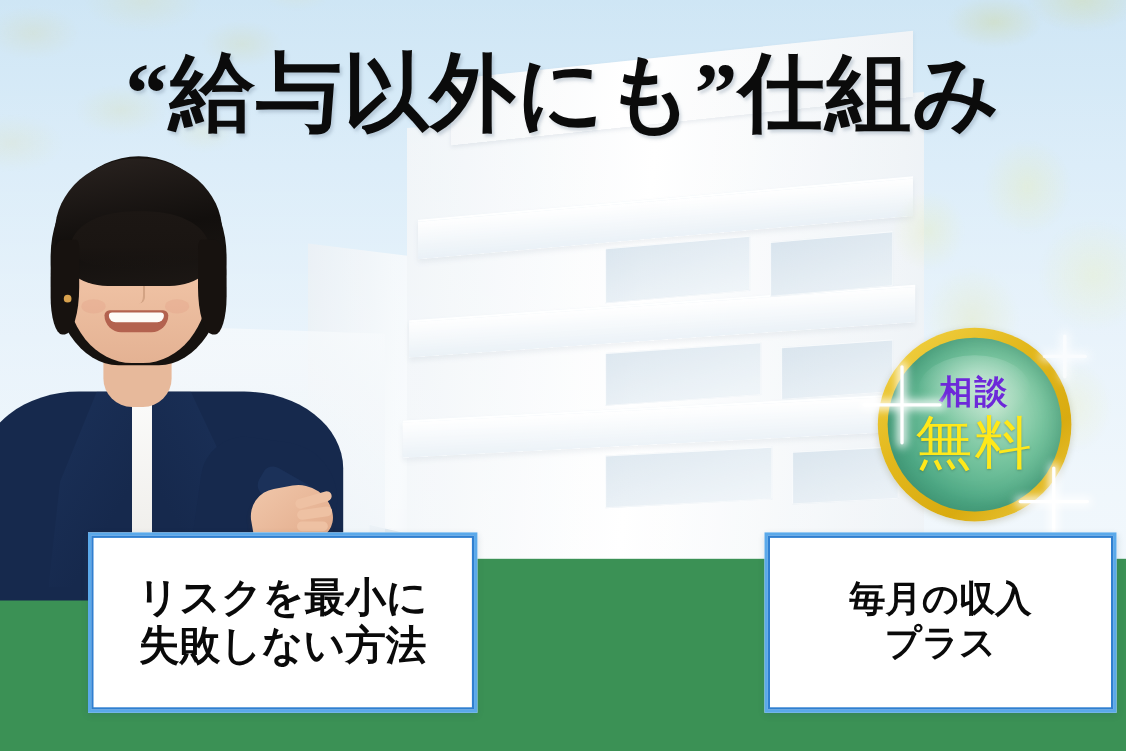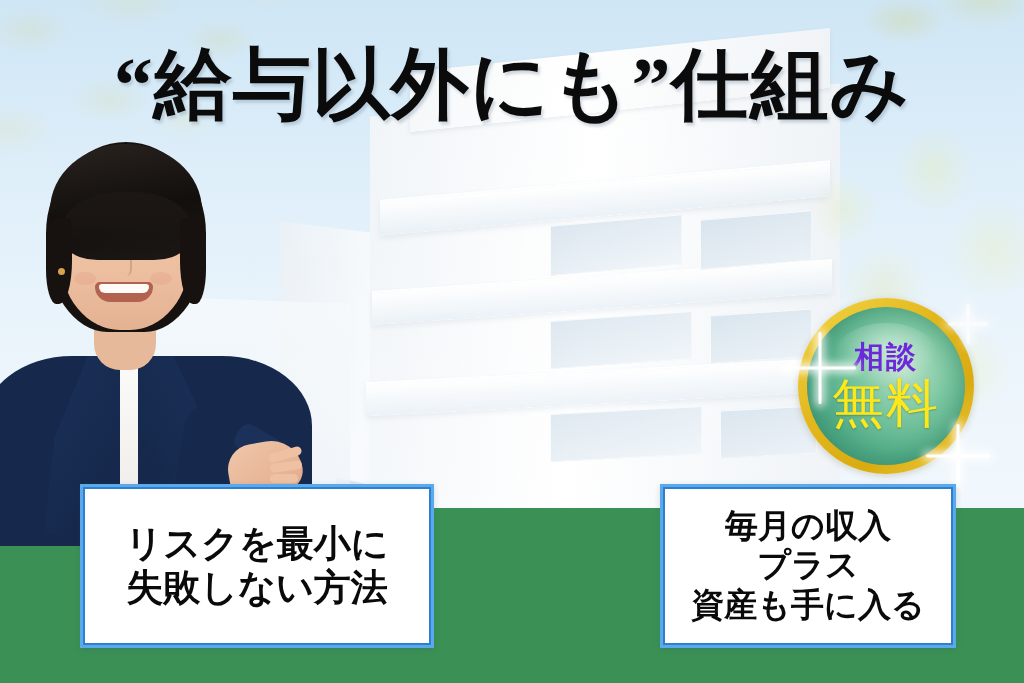--- a/index.html
+++ b/index.html
@@ -440,21 +440,21 @@
     box-sizing: border-box;
     display: flex;
     flex-direction: column;
     align-items: center;
     justify-content: center;
     text-align: center;
     box-shadow: 0 2px 6px rgba(40,70,100,.18);
   }
   .fb-1 { left: 33px;  width: 354px; margin-left: 47px; }
   .fb-2 { left: 348px; width: 298px; }
-  .fb-3 { left: 660px; width: 296px; }
+  .fb-3 { left: 695px; width: 320px; }
 
   .feature-line {
     display: block;
     font-weight: 700;
     color: #0a0a0a;
     letter-spacing: 0px;
     line-height: 1.2;
     white-space: nowrap;
   }
   .fb-1 .feature-line { font-size: 37px; }
@@ -550,18 +550,17 @@
 
     <div class="feature-box fb-1">
       <span class="feature-line">リスクを最小に</span>
       <span class="feature-line">失敗しない方法</span>
     </div>
 
 
     <div class="feature-box fb-3">
       <span class="feature-line">毎月の収入</span>
       <span class="feature-line">プラス</span>
-      <span class="feature-line">資産も手に入る</span>
     </div>
 
   </div>
 
 </div>
 
 </body></html>

